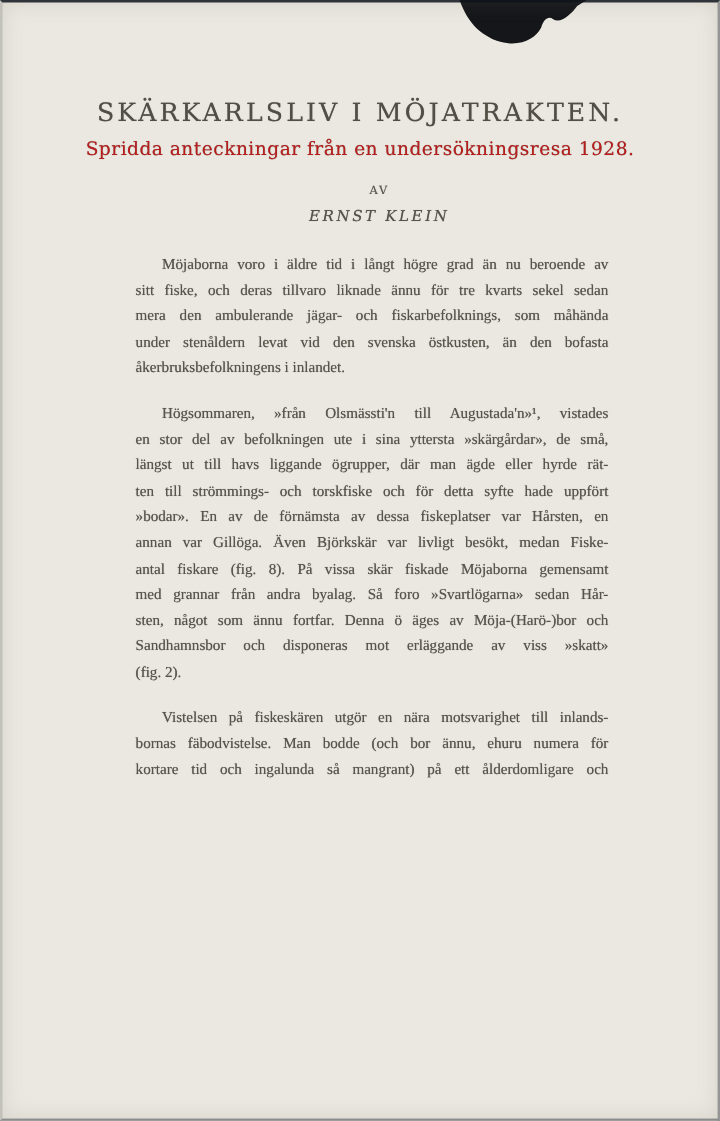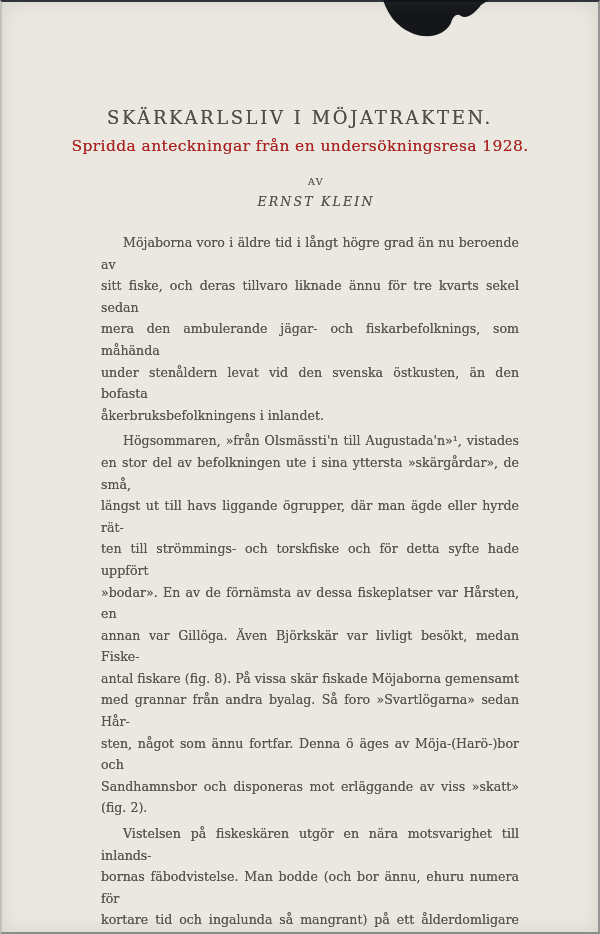--- a/index.html
+++ b/index.html
@@ -23,23 +23,23 @@
     box-shadow:inset 0 0 18px rgba(120,118,105,.18);
   }
   .torn{
     position:absolute;top:0;left:0;z-index:4;display:block;
   }
   .content{
     position:absolute;top:0;left:0;width:600px;
     text-shadow:0 0 .6px rgba(86,84,75,.75);
   }
   .title{
-    margin:107px 0 0 0;
+    margin:82px 0 0 0;
     text-align:center;
-    font-size:18px;font-weight:normal;
+    font-size:21px;font-weight:normal;
     letter-spacing:2.6px;
     color:#504e45;
   }
   .subtitle{
     margin:9px 0 0 0;
     text-align:center;
     font-size:15.5px;font-weight:normal;
     letter-spacing:.4px;
     color:#b91c1c;
   }
@@ -56,21 +56,21 @@
     font-style:italic;
     font-size:12.5px;letter-spacing:2.2px;
     color:#55534a;
     padding-left:32px;
   }
   .bodytext{
     margin:23px 77px 0 97px;  
     font-size:12.6px;
     line-height:21.6px;
   }
-  .para{margin:4px;}
+  .para{margin:16px;font-family:Liberation Serif, serif;}
   .line{
     text-align:justify;
     text-align-last:justify;
   }
   .line.first{text-indent:22px;}
   .line.endline{text-align-last:left;}
 </style>
 </head>
 <body>
 

